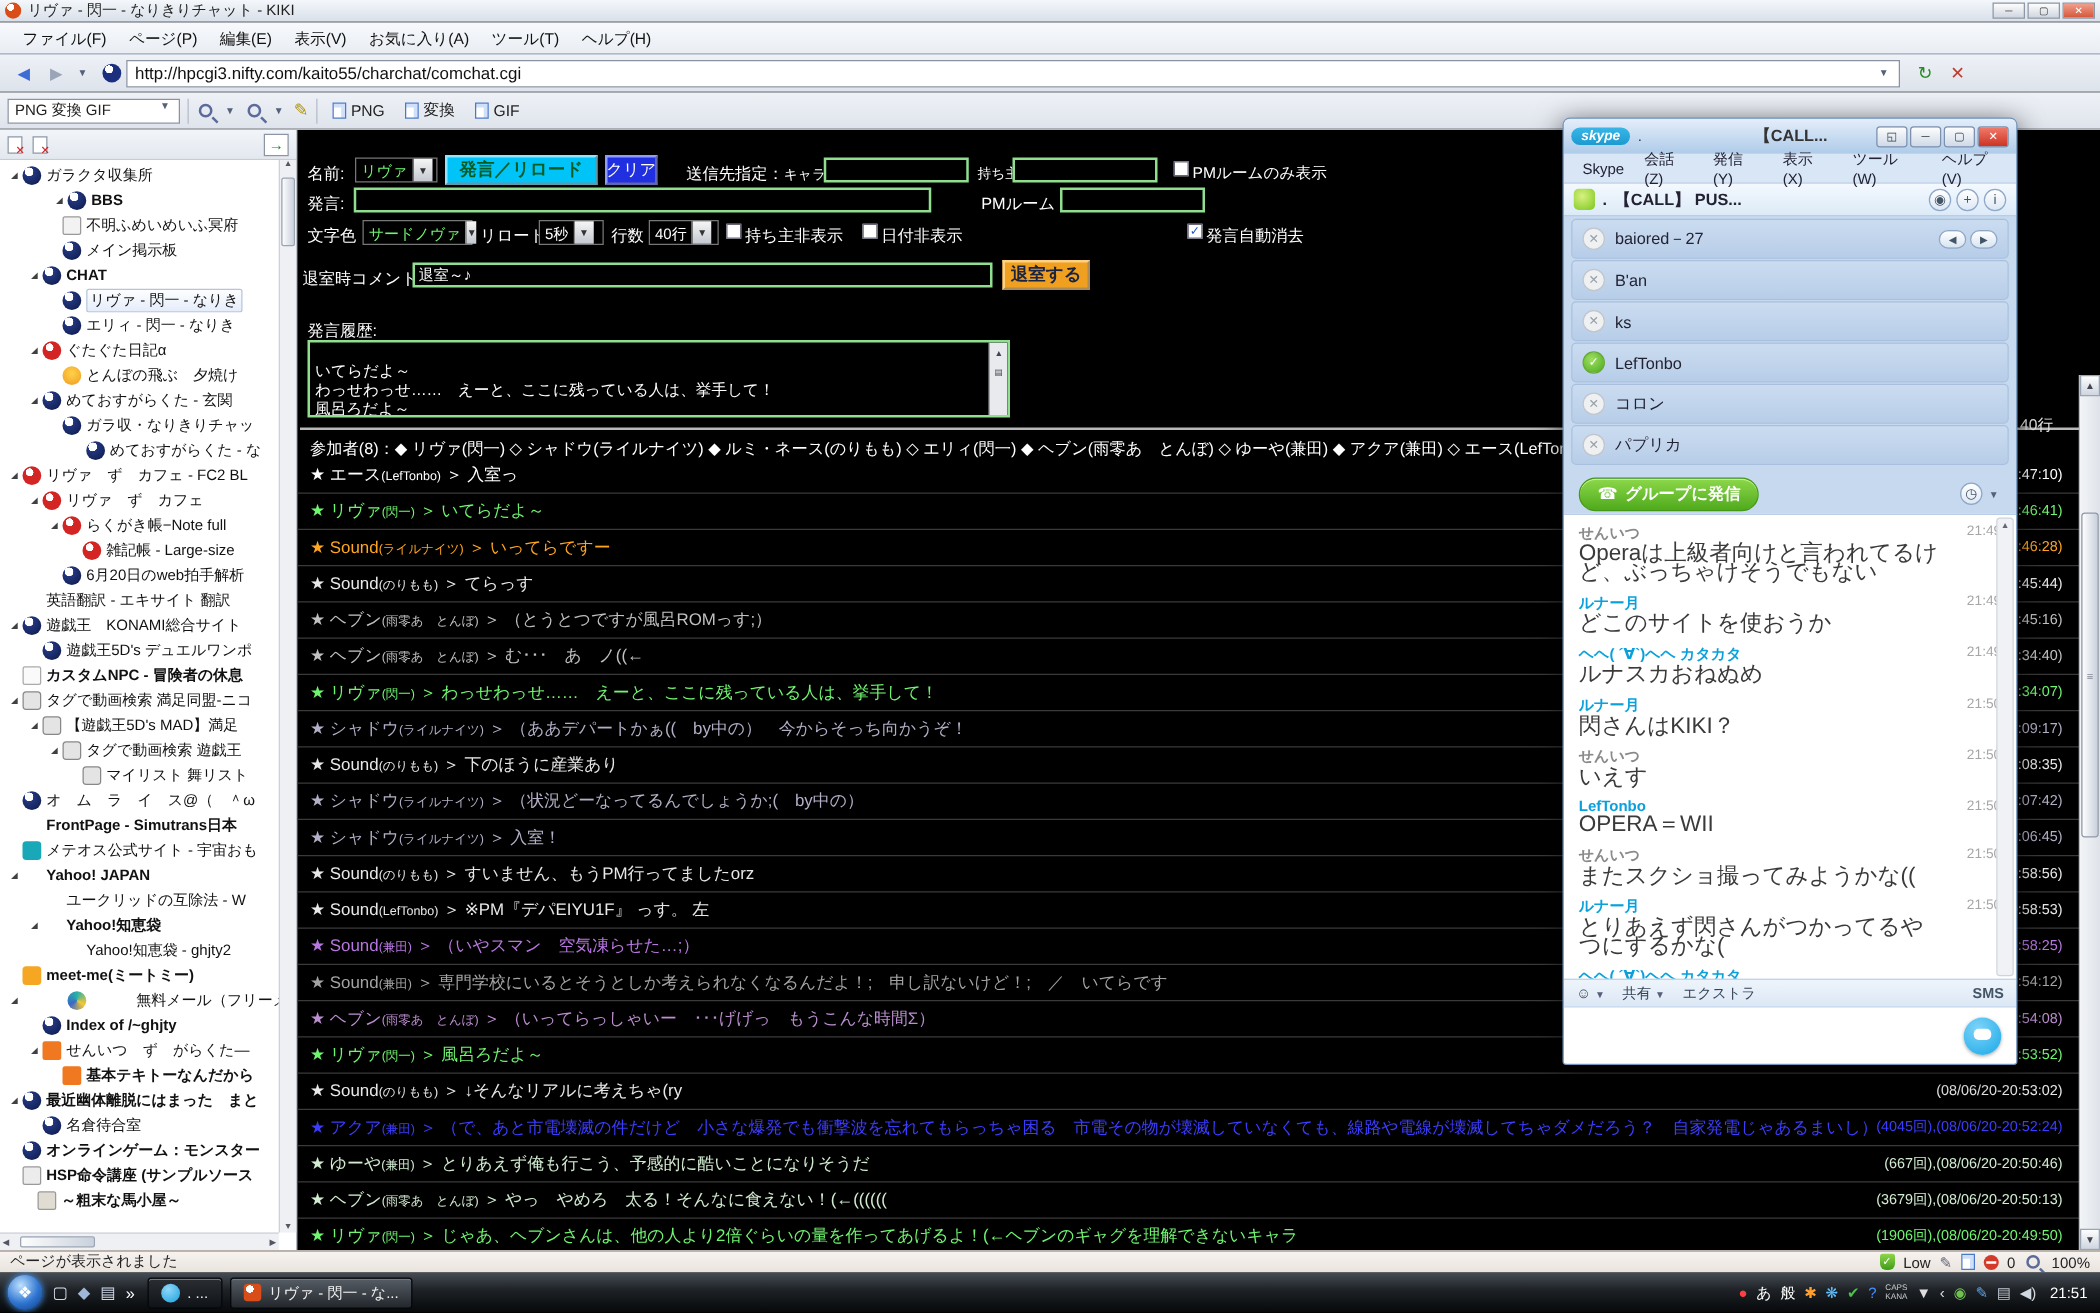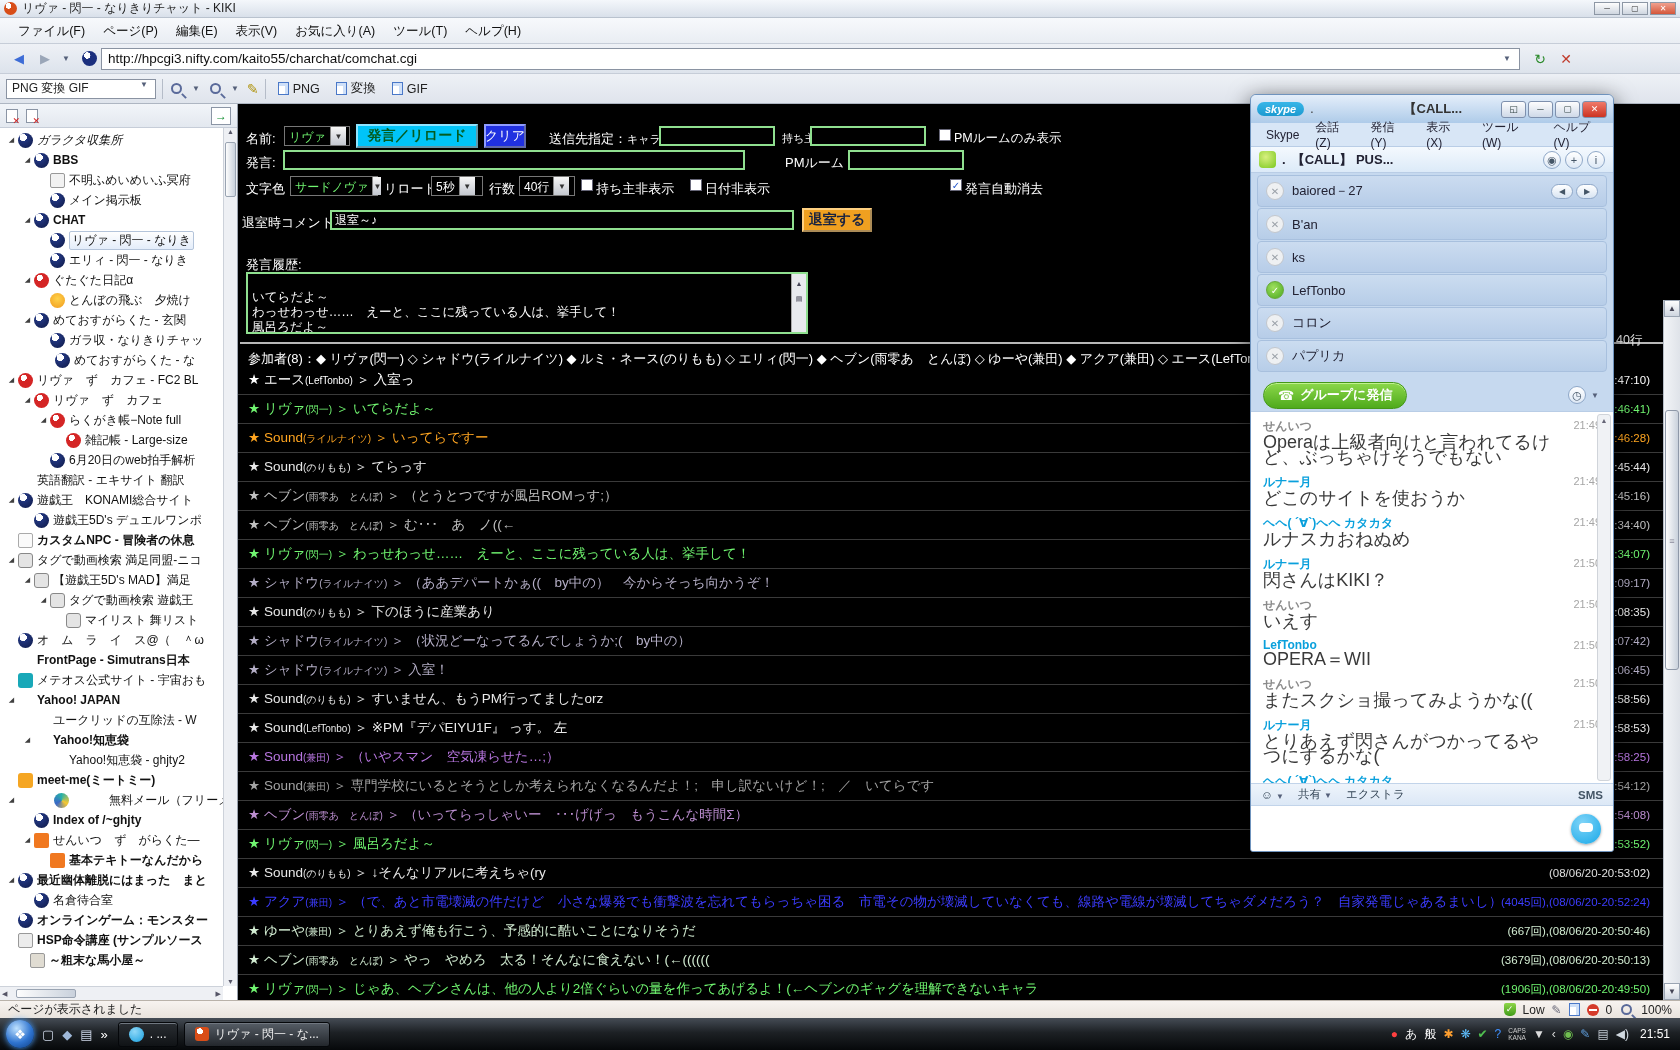--- a/index.html
+++ b/index.html
@@ -16,21 +16,21 @@
   #addrbar{position:absolute;top:44px;left:0;right:0;height:30px;background:linear-gradient(#eef1f6,#dde3ec);border-bottom:1px solid #c6cdd8;display:flex;align-items:center;padding:0 8px;gap:4px}
   .navbtn{width:22px;height:22px;display:flex;align-items:center;justify-content:center;font-size:13px;color:#3d6cd6}
   .navbtn.fwd{color:#9aa6b8}
   .ddarrow{font-size:8px;color:#55607a;width:12px;text-align:center}
   .favicon{width:15px;height:15px;border-radius:50%;background:radial-gradient(circle at 35% 30%,#fff 0 22%,#1b2f7e 23%);flex:none;margin-left:6px}
   #urlfield{flex:1;height:22px;background:#fff;border:1px solid #8a93a2;display:flex;align-items:center;padding:0 6px;font-size:13.5px;color:#111;margin-right:6px}
   #urlfield .ddarrow{margin-left:auto}
   .addr-right{display:flex;gap:6px;margin-right:96px}
   .circbtn{width:20px;height:20px;display:flex;align-items:center;justify-content:center;font-size:14px}
   #toolbar{position:absolute;top:74px;left:0;right:0;height:30px;background:linear-gradient(#eef1f6,#dfe4ec);border-bottom:1px solid #aeb6c2;display:flex;align-items:center;padding:0 6px;gap:6px;color:#222}
-  #convcombo{width:150px;height:20px;background:#fff;border:1px solid #8a93a2;display:flex;align-items:flex-start;padding:0 5px;font-size:12px}
+  #convcombo{width:138px;height:20px;background:#fff;border:1px solid #8a93a2;display:flex;align-items:flex-start;padding:0 5px;font-size:12px}
   #convcombo .ddarrow{margin-left:auto}
   .tsep{width:1px;height:20px;background:#b5bcc8}
   .mag{width:11px;height:11px;border:2px solid #5a6a9a;border-radius:50%;position:relative;margin:0 2px}
   .mag::after{content:"";position:absolute;width:6px;height:2px;background:#5a6a9a;transform:rotate(45deg);left:8px;top:10px}
   .pen{font-size:14px;color:#b09410}
   .pgbtn{display:flex;align-items:center;gap:4px;padding:2px 6px;font-size:12.5px}
   .pgico{width:11px;height:13px;background:#fff;border:1px solid #4a78c8;box-shadow:inset -3px 3px 0 #cfe0f8}
   
   #sidebar{position:absolute;top:104px;left:0;width:238px;bottom:50px;background:#fff;border-right:1px solid #98a0ac}
   #sidetools{height:24px;background:linear-gradient(#f2f5f9,#e3e8ef);border-bottom:1px solid #c6cdd8;display:flex;align-items:center;padding:0 6px;gap:8px}
@@ -218,26 +218,26 @@
   </div>
 </div>
 
 <div id="sidebar">
   <div id="sidetools">
     <span class="pgx"></span>
     <span class="pgx"></span>
     <span class="goarrow">→</span>
   </div>
   <div id="tree">
-    <div class="trow" style="padding-left: 6px; font-style: italic;">
+    <div class="trow" style="padding-left: 6px;">
         <span class="tri">◢</span>
         <span class="ticon ic-globe"></span>
         <span class="tlabel">ガラクタ収集所</span>
       </div>
-      <div class="trow bold" style="padding-left: 22px;">
+      <div class="trow bold" style="padding-left: 22px; margin-left: 20px;">
         <span class="tri">◢</span>
         <span class="ticon ic-globe"></span>
         <span class="tlabel">BBS</span>
       </div>
       <div class="trow" style="padding-left: 38px;">
         <span class="tri"></span>
         <span class="ticon ic-bbs"></span>
         <span class="tlabel">不明ふめいめいふ冥府</span>
       </div>
       <div class="trow" style="padding-left: 38px;">
@@ -273,21 +273,21 @@
       <div class="trow" style="padding-left: 22px;">
         <span class="tri">◢</span>
         <span class="ticon ic-globe"></span>
         <span class="tlabel">めておすがらくた - 玄関</span>
       </div>
       <div class="trow" style="padding-left: 38px;">
         <span class="tri"></span>
         <span class="ticon ic-globe"></span>
         <span class="tlabel">ガラ収・なりきりチャッ</span>
       </div>
-      <div class="trow" style="padding-left: 43px;">
+      <div class="trow" style="padding-left: 43px; justify-content: center;">
         <span class="tri"></span>
         <span class="ticon ic-globe"></span>
         <span class="tlabel">めておすがらくた - な</span>
       </div>
       <div class="trow" style="padding-left: 6px;">
         <span class="tri">◢</span>
         <span class="ticon ic-fox"></span>
         <span class="tlabel">リヴァ　ず　カフェ - FC2 BL</span>
       </div>
       <div class="trow" style="padding-left: 22px;">

